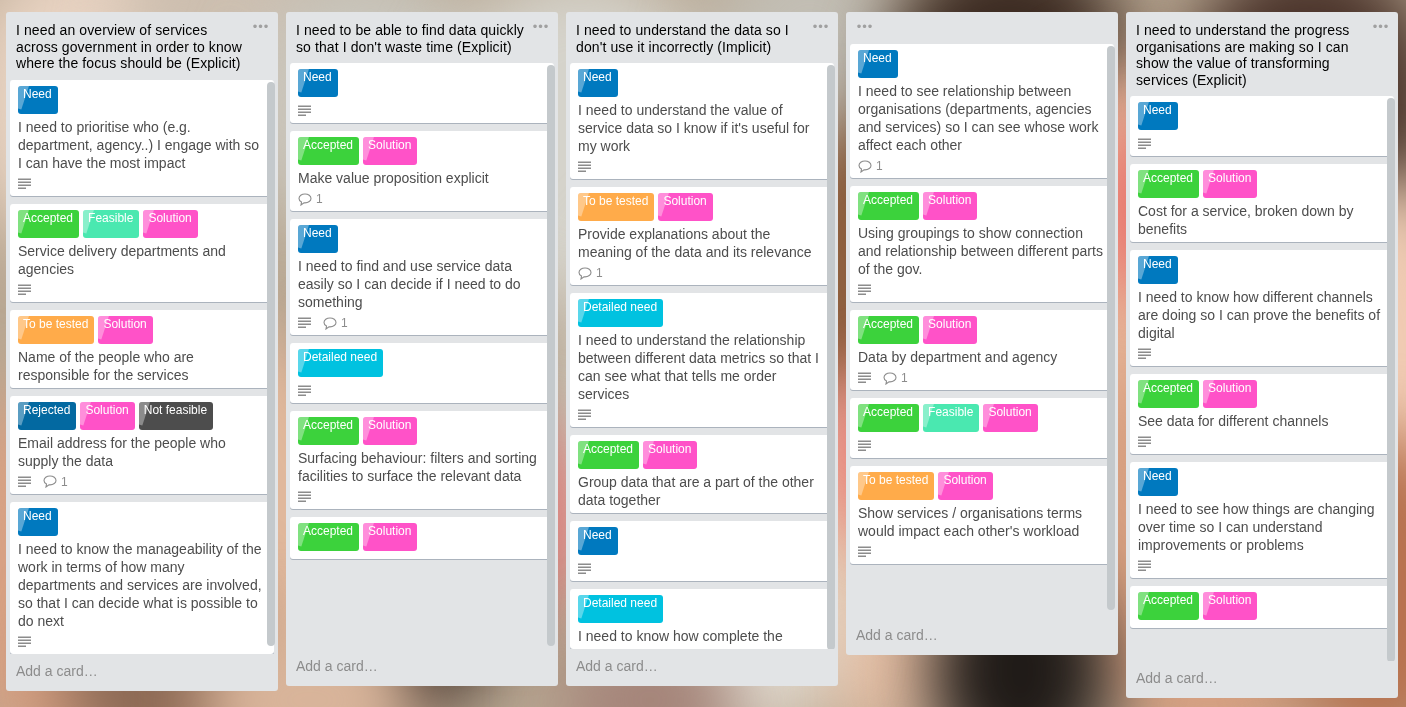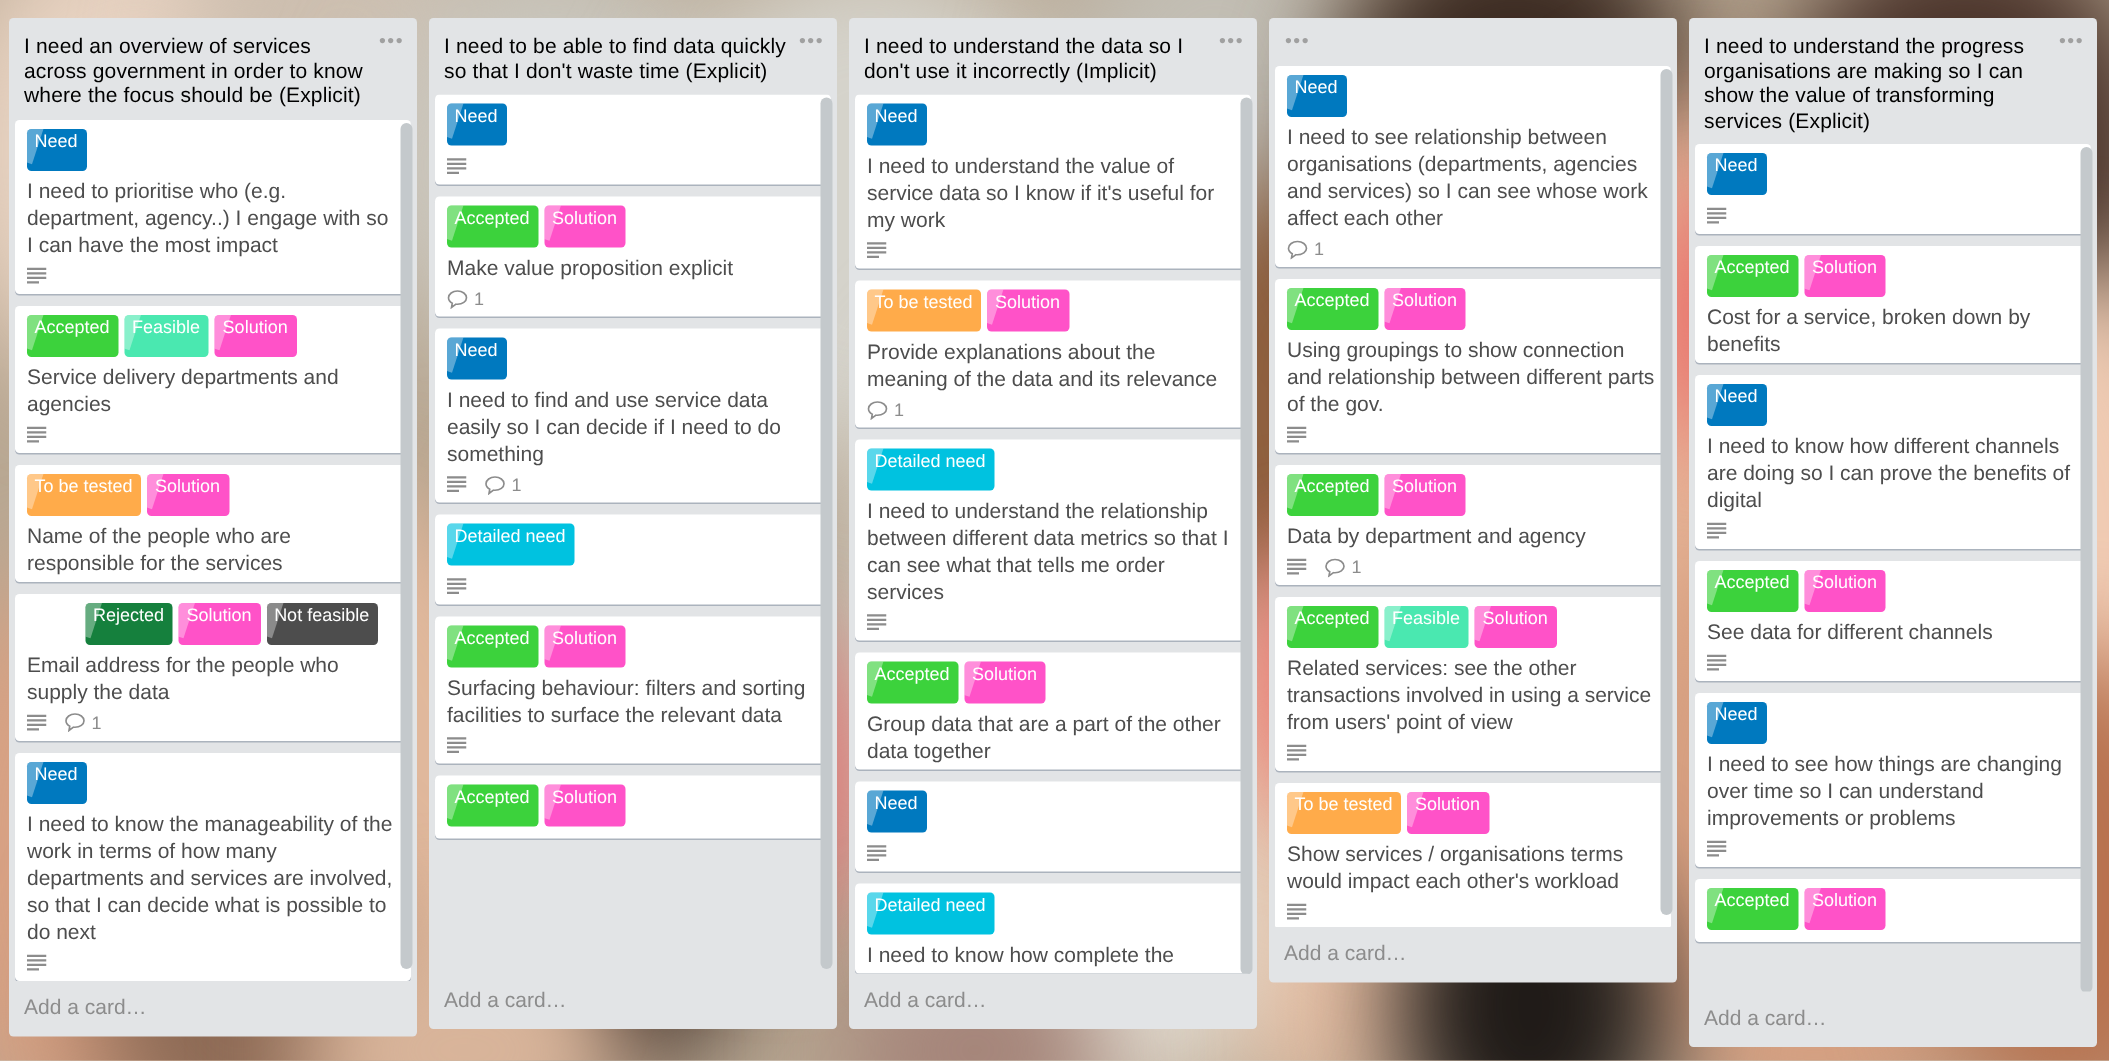--- a/index.html
+++ b/index.html
@@ -234,21 +234,21 @@
           </div>
           <div class="card">
             <div class="labels">
               <span class="label" style="background:#ffab4a;">To be tested</span>
               <span class="label" style="background:#ff52c8;">Solution</span>
             </div>
             <div class="card-title">Name of the people who are responsible for the services</div>
           </div>
           <div class="card">
             <div class="labels">
-              <span class="label" style="background:#15803d;margin-left:39px;">Rejected</span>
+              <span class="label" style="background:#0369a1;">Rejected</span>
               <span class="label" style="background:#ff52c8;">Solution</span>
               <span class="label" style="background:#4d4d4d;">Not feasible</span>
             </div>
             <div class="card-title">Email address for the people who supply the data</div>
             <div class="badges">
               <span class="badge">
                 <svg width="13" height="12" viewBox="0 0 13 12">
                   <rect x="0" y="0.5" width="13" height="1.5" fill="#8c8c8c"></rect>
                   <rect x="0" y="3.5" width="13" height="1.5" fill="#8c8c8c"></rect>
                   <rect x="0" y="6.5" width="13" height="1.5" fill="#8c8c8c"></rect>
@@ -540,21 +540,20 @@
                 <span>1</span>
               </span>
             </div>
           </div>
           <div class="card">
             <div class="labels">
               <span class="label" style="background:#3cd23c;">Accepted</span>
               <span class="label" style="background:#4ae8b0;">Feasible</span>
               <span class="label" style="background:#ff52c8;">Solution</span>
             </div>
-            <div class="card-title">Related services: see the other transactions involved in using a service from users' point of view</div>
             <div class="badges">
               <span class="badge">
                 <svg width="13" height="12" viewBox="0 0 13 12">
                   <rect x="0" y="0.5" width="13" height="1.5" fill="#8c8c8c"></rect>
                   <rect x="0" y="3.5" width="13" height="1.5" fill="#8c8c8c"></rect>
                   <rect x="0" y="6.5" width="13" height="1.5" fill="#8c8c8c"></rect>
                   <rect x="0" y="9.5" width="8" height="1.5" fill="#8c8c8c"></rect>
                 </svg>
               </span>
             </div>

